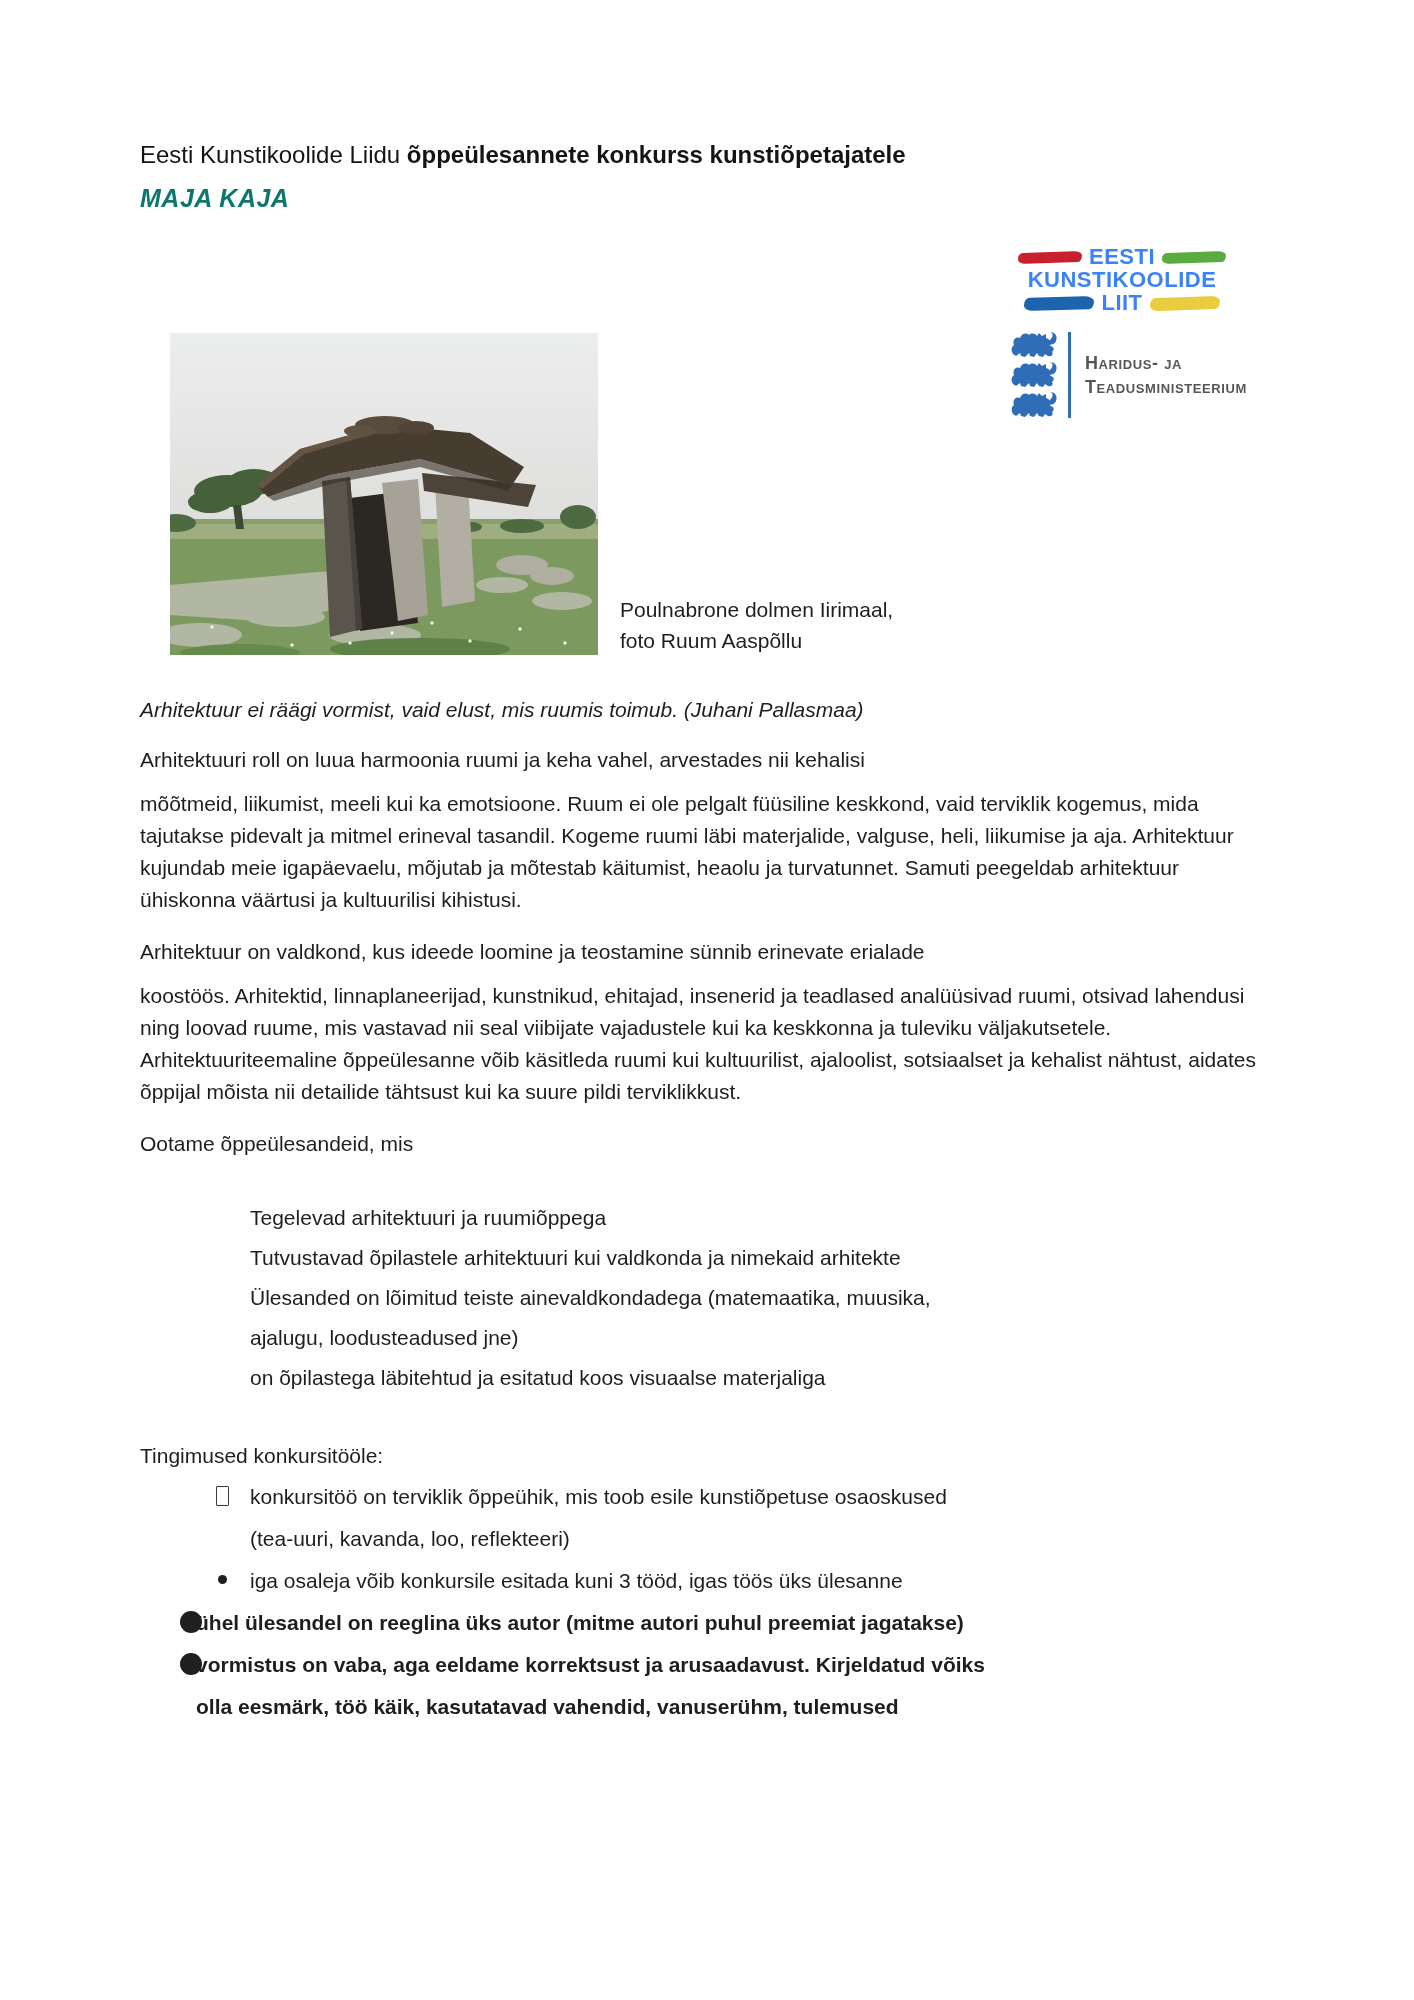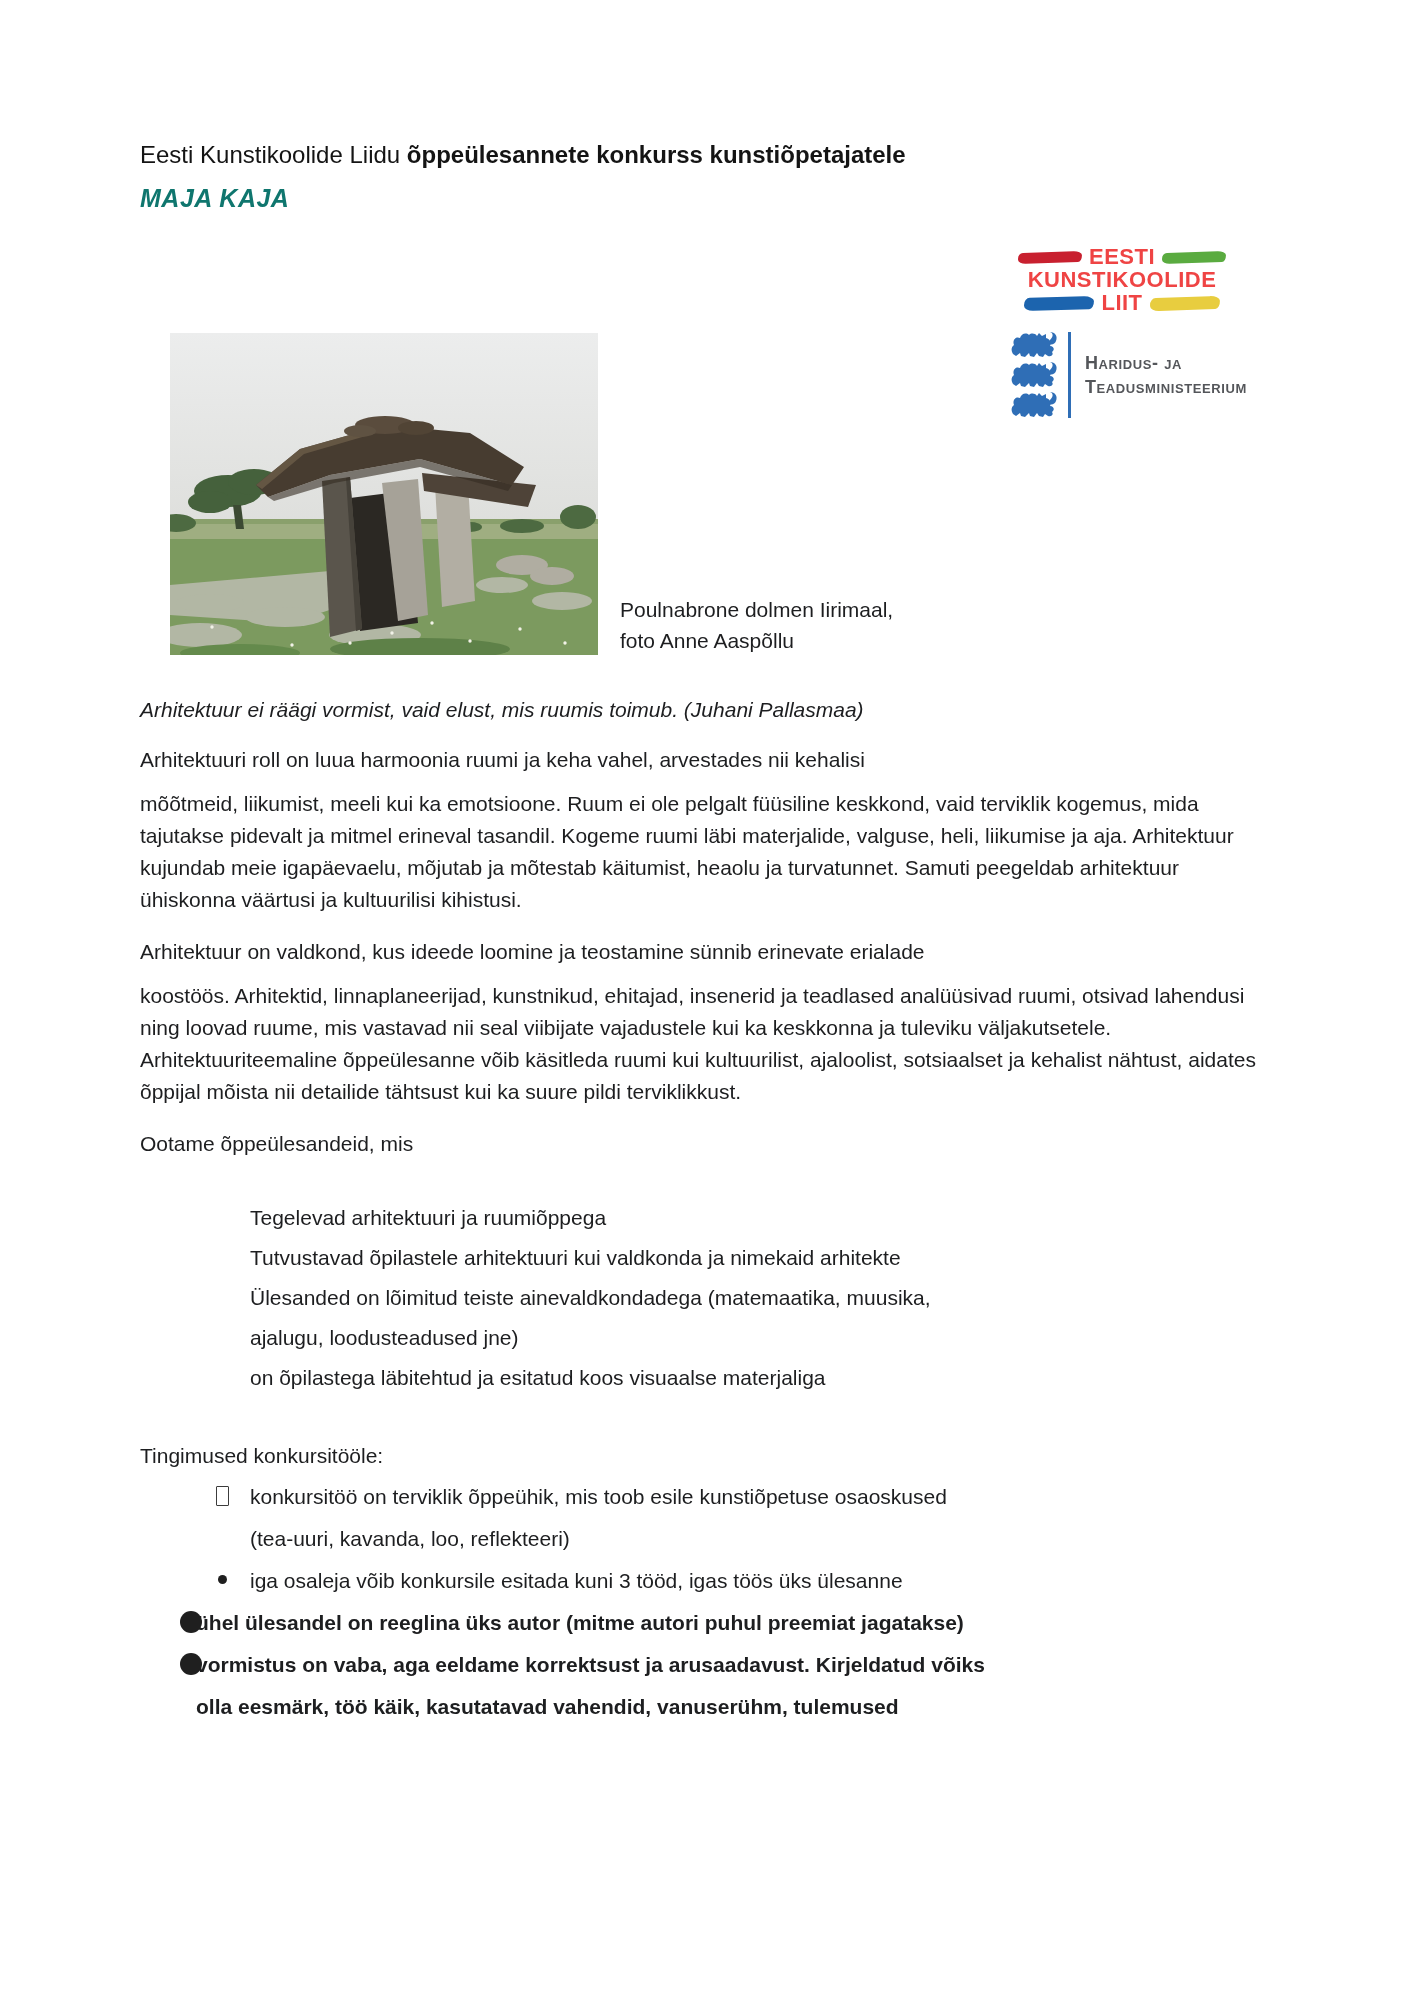--- a/index.html
+++ b/index.html
@@ -16,21 +16,21 @@
 
   
   .doc-header { position: absolute; left: 140px; top: 138px; width: 900px; }
   .doc-title { font-size: 24px; line-height: 34px; font-weight: 400; color: #141414; }
   .doc-title b { font-weight: 700; }
   .doc-subtitle { font-size: 25px; font-weight: 700; font-style: italic; margin-top: 12px; color: #0f766e; letter-spacing: 0.5px; }
 
   
   .ekl-logo { position: absolute; left: 1000px; top: 246px; width: 244px; display: flex; flex-direction: column; align-items: center; gap: 1px; }
   .ekl-row { display: flex; align-items: center; gap: 7px; }
-  .ekl-word { font-weight: 800; font-size: 22px; letter-spacing: 0.5px; color: #ef4444; line-height: 22px; }
+  .ekl-word { font-weight: 800; font-size: 22px; letter-spacing: 0.5px; color: #3b82f6; line-height: 22px; }
   .swash { height: 11px; border-radius: 6px 10px 5px 9px / 7px 5px 8px 5px; }
   .swash.red    { width: 64px; background: #c8202f; transform: rotate(-2deg); }
   .swash.green  { width: 64px; background: #5aab40; transform: rotate(-2deg); }
   .swash.blue   { width: 70px; height: 13px; background: #1c64ae; transform: rotate(-1.5deg); }
   .swash.yellow { width: 70px; height: 13px; background: #e8cd3f; transform: rotate(-2deg); }
 
   
   .ministry { position: absolute; left: 1006px; top: 330px; display: flex; align-items: center; }
   .ministry .lions { flex: 0 0 auto; }
   .ministry .divider { width: 3px; height: 86px; background: #2f6eb6; margin: 0 14px 0 10px; }
@@ -171,21 +171,21 @@
         <circle cx="300" cy="308" r="1.7"></circle>
           <circle cx="350" cy="296" r="1.7"></circle>
         <circle cx="122" cy="312" r="1.7"></circle>
           <circle cx="262" cy="290" r="1.7"></circle>
         <circle cx="395" cy="310" r="1.7"></circle>
           <circle cx="42" cy="294" r="1.7"></circle>
       </g>
     </svg>
   </div>
   <div class="photo-caption">Poulnabrone dolmen Iirimaal,
-foto Anne Aaspõllu</div>
+foto Ruum Aaspõllu</div>
 
   <div class="body-text">
     <div class="quote">Arhitektuur ei räägi vormist, vaid elust, mis ruumis toimub. (Juhani Pallasmaa)</div>
 
     <p class="para tight">Arhitektuuri roll on luua harmoonia ruumi ja keha vahel, arvestades nii kehalisi</p>
     <p class="para">mõõtmeid, liikumist, meeli kui ka emotsioone. Ruum ei ole pelgalt füüsiline keskkond, vaid terviklik kogemus, mida tajutakse pidevalt ja mitmel erineval tasandil. Kogeme ruumi läbi materjalide, valguse, heli, liikumise ja aja. Arhitektuur kujundab meie igapäevaelu, mõjutab ja mõtestab käitumist, heaolu ja turvatunnet. Samuti peegeldab arhitektuur ühiskonna väärtusi ja kultuurilisi kihistusi.</p>
     <p class="para tight">Arhitektuur on valdkond, kus ideede loomine ja teostamine sünnib erinevate erialade</p>
     <p class="para">koostöös. Arhitektid, linnaplaneerijad, kunstnikud, ehitajad, insenerid ja teadlased analüüsivad ruumi, otsivad lahendusi ning loovad ruume, mis vastavad nii seal viibijate vajadustele kui ka keskkonna ja tuleviku väljakutsetele. Arhitektuuriteemaline õppeülesanne võib käsitleda ruumi kui kultuurilist, ajaloolist, sotsiaalset ja kehalist nähtust, aidates õppijal mõista nii detailide tähtsust kui ka suure pildi terviklikkust.</p>
     <p class="intro-line">Ootame õppeülesandeid, mis</p>
 

